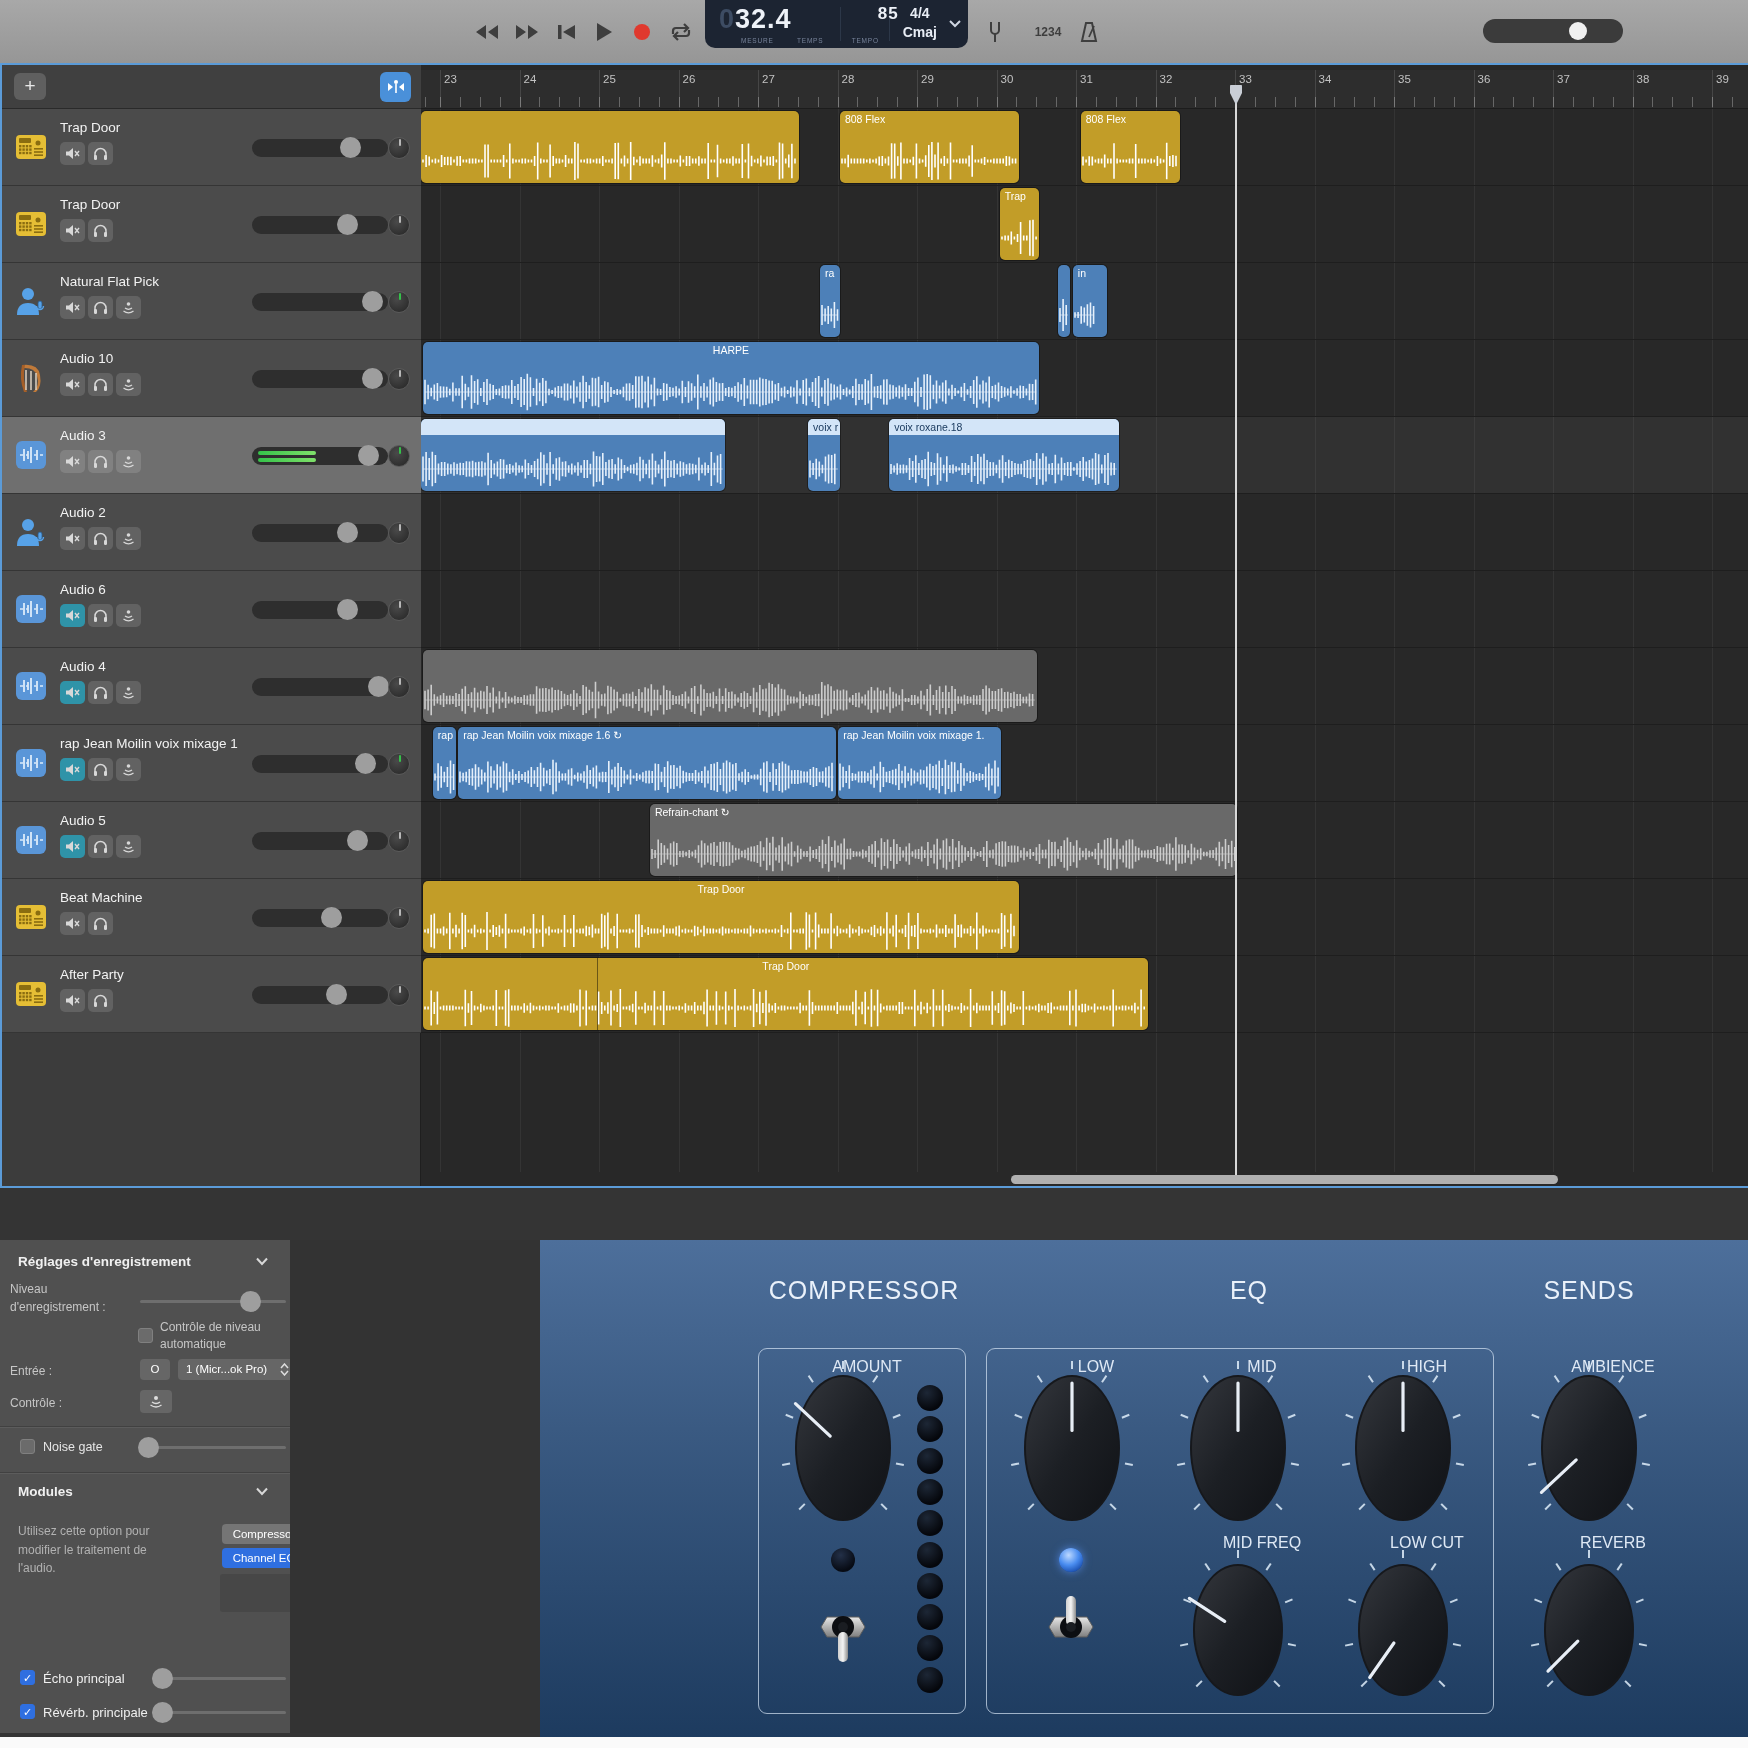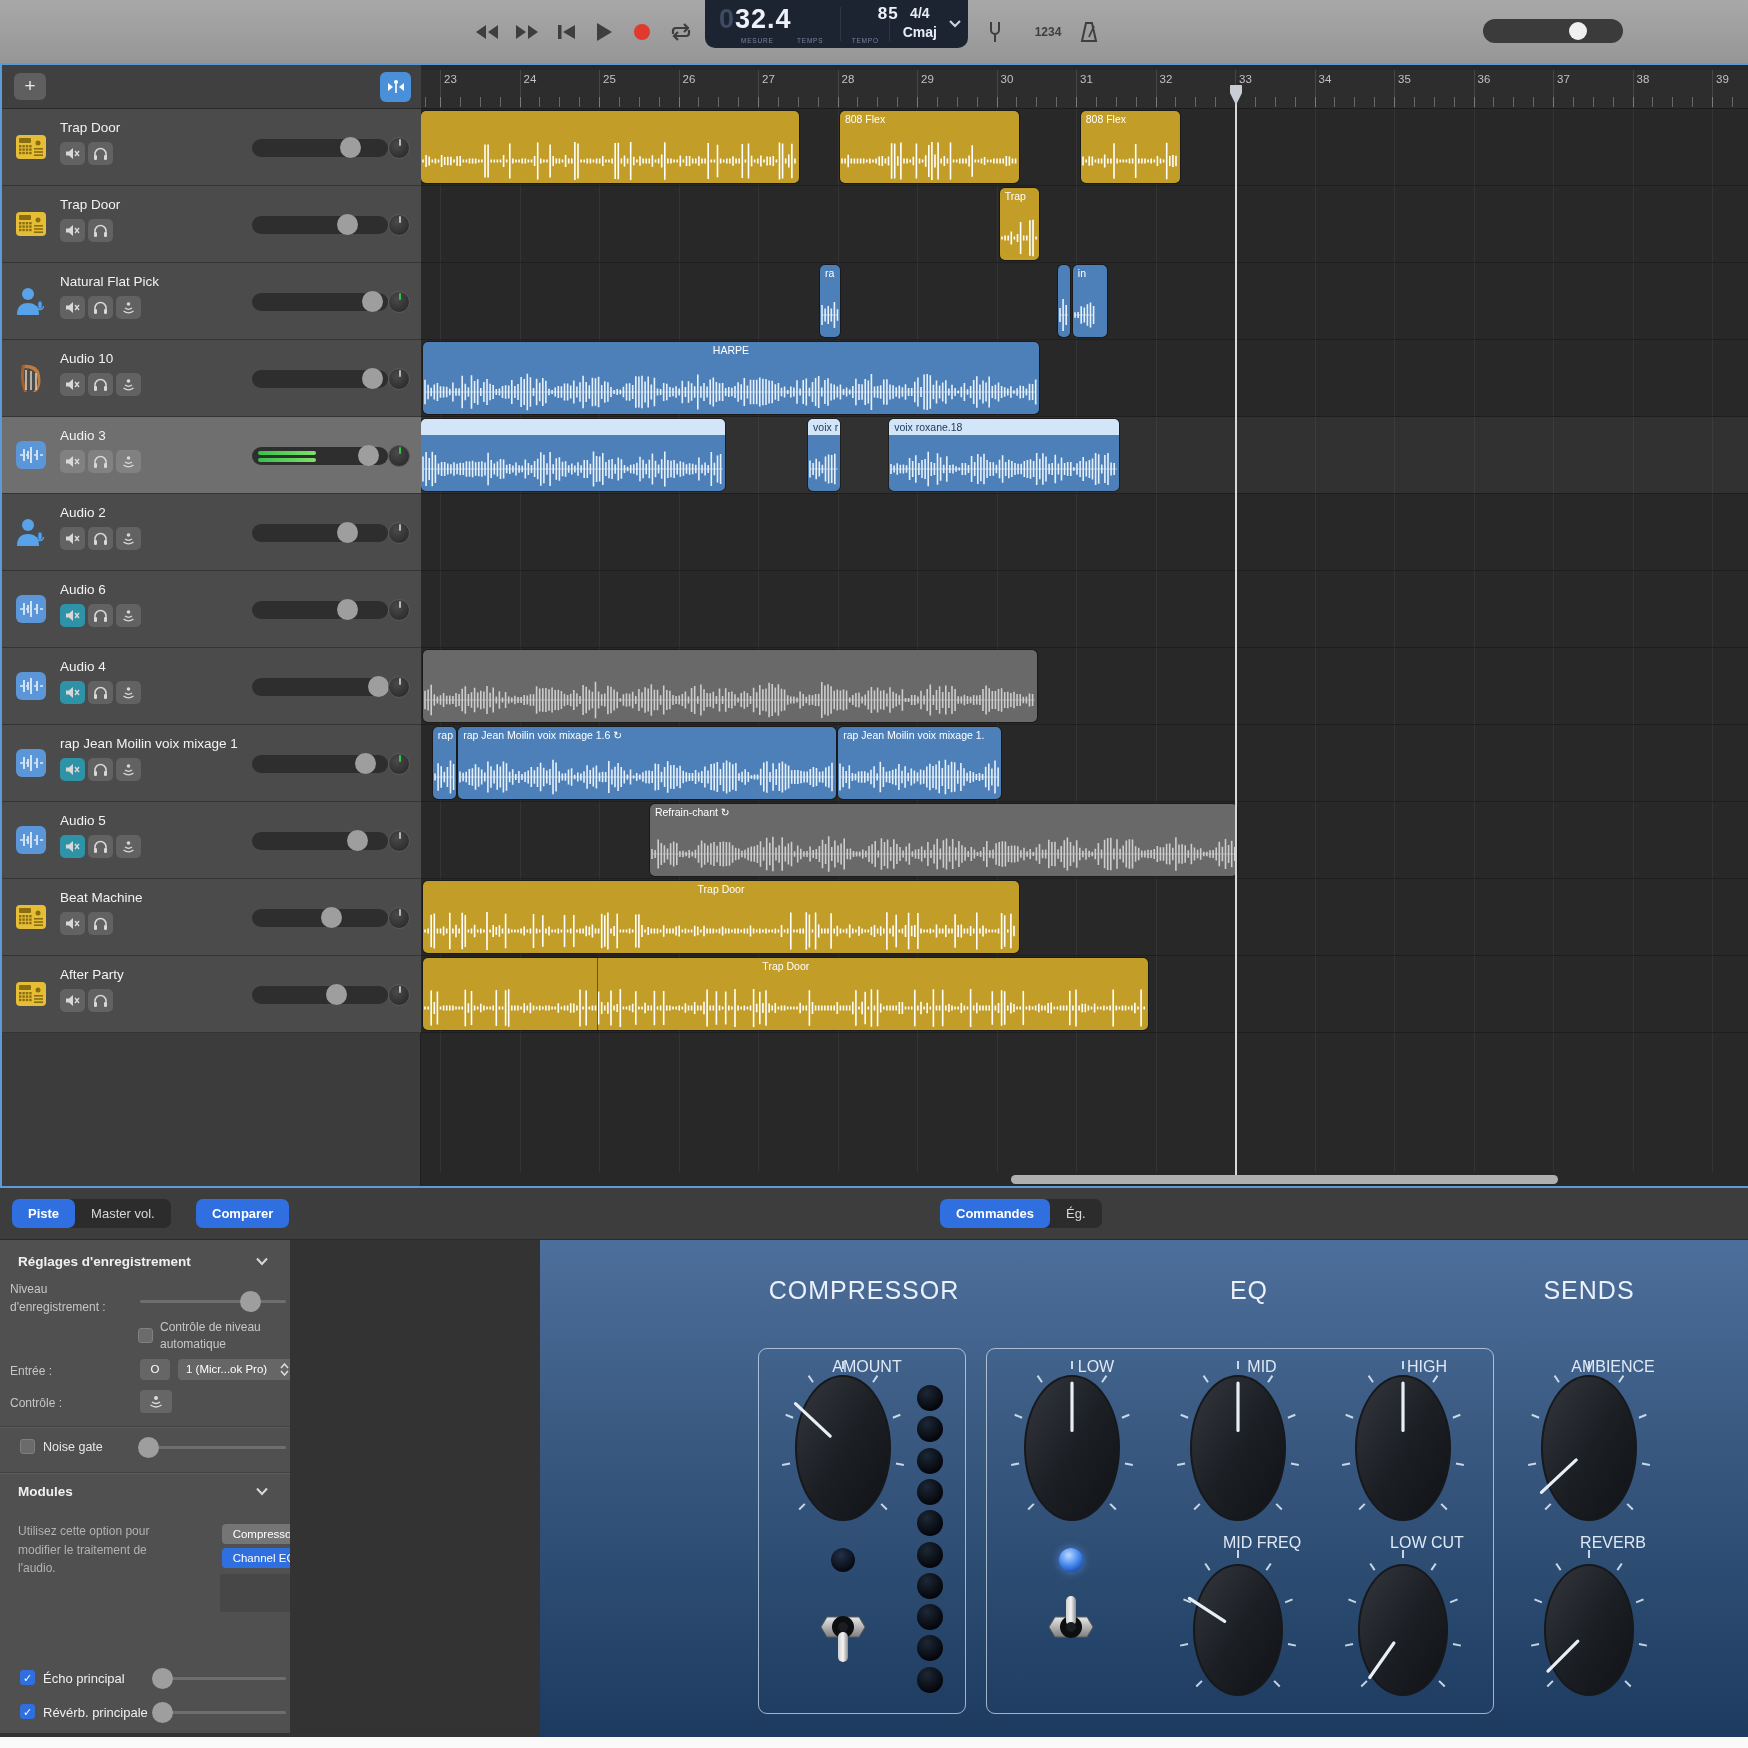--- a/index.html
+++ b/index.html
@@ -852,31 +852,20 @@
         </div>
       <svg id="ph-drop" width="16" height="22" viewBox="0 0 16 22" style="left: 806.5px;">
         <path d="M2 2 a6 6 0 0 1 12 0 v6 L8 20 L2 8 Z" fill="#c9ced6"></path>
       </svg>
       <div id="playhead" style="left: 814px; top: 22px; height: 1088px;"></div>
       <div id="hscroll"></div>
     </div>
   </div>
 
   <div id="bottom">
-    <div id="bheader">
-      <div class="seg" style="left:12px" id="seg-left">
-          <div class="tab active">Piste</div>
-          <div class="tab">Master vol.</div>
-        </div>
-      <div id="compare-btn">Comparer</div>
-      <div class="seg" style="left:940px" id="seg-right">
-          <div class="tab active">Commandes</div>
-          <div class="tab">Ég.</div>
-        </div>
-    </div>
 
     <div id="leftpanel">
       <div class="lp-sechdr" style="top:14px">Réglages d'enregistrement</div>
       <div class="chev" style="left:256px; top:17px">
         <svg width="12" height="9" viewBox="0 0 12 9">
             <path d="M1 1.5 L6 7 L11 1.5" stroke="#d8d8d8" stroke-width="2" fill="none"></path>
           </svg>
       </div>
 
       <div class="lp-lab" style="left:10px; top:42px; width:122px">Niveau</div>

